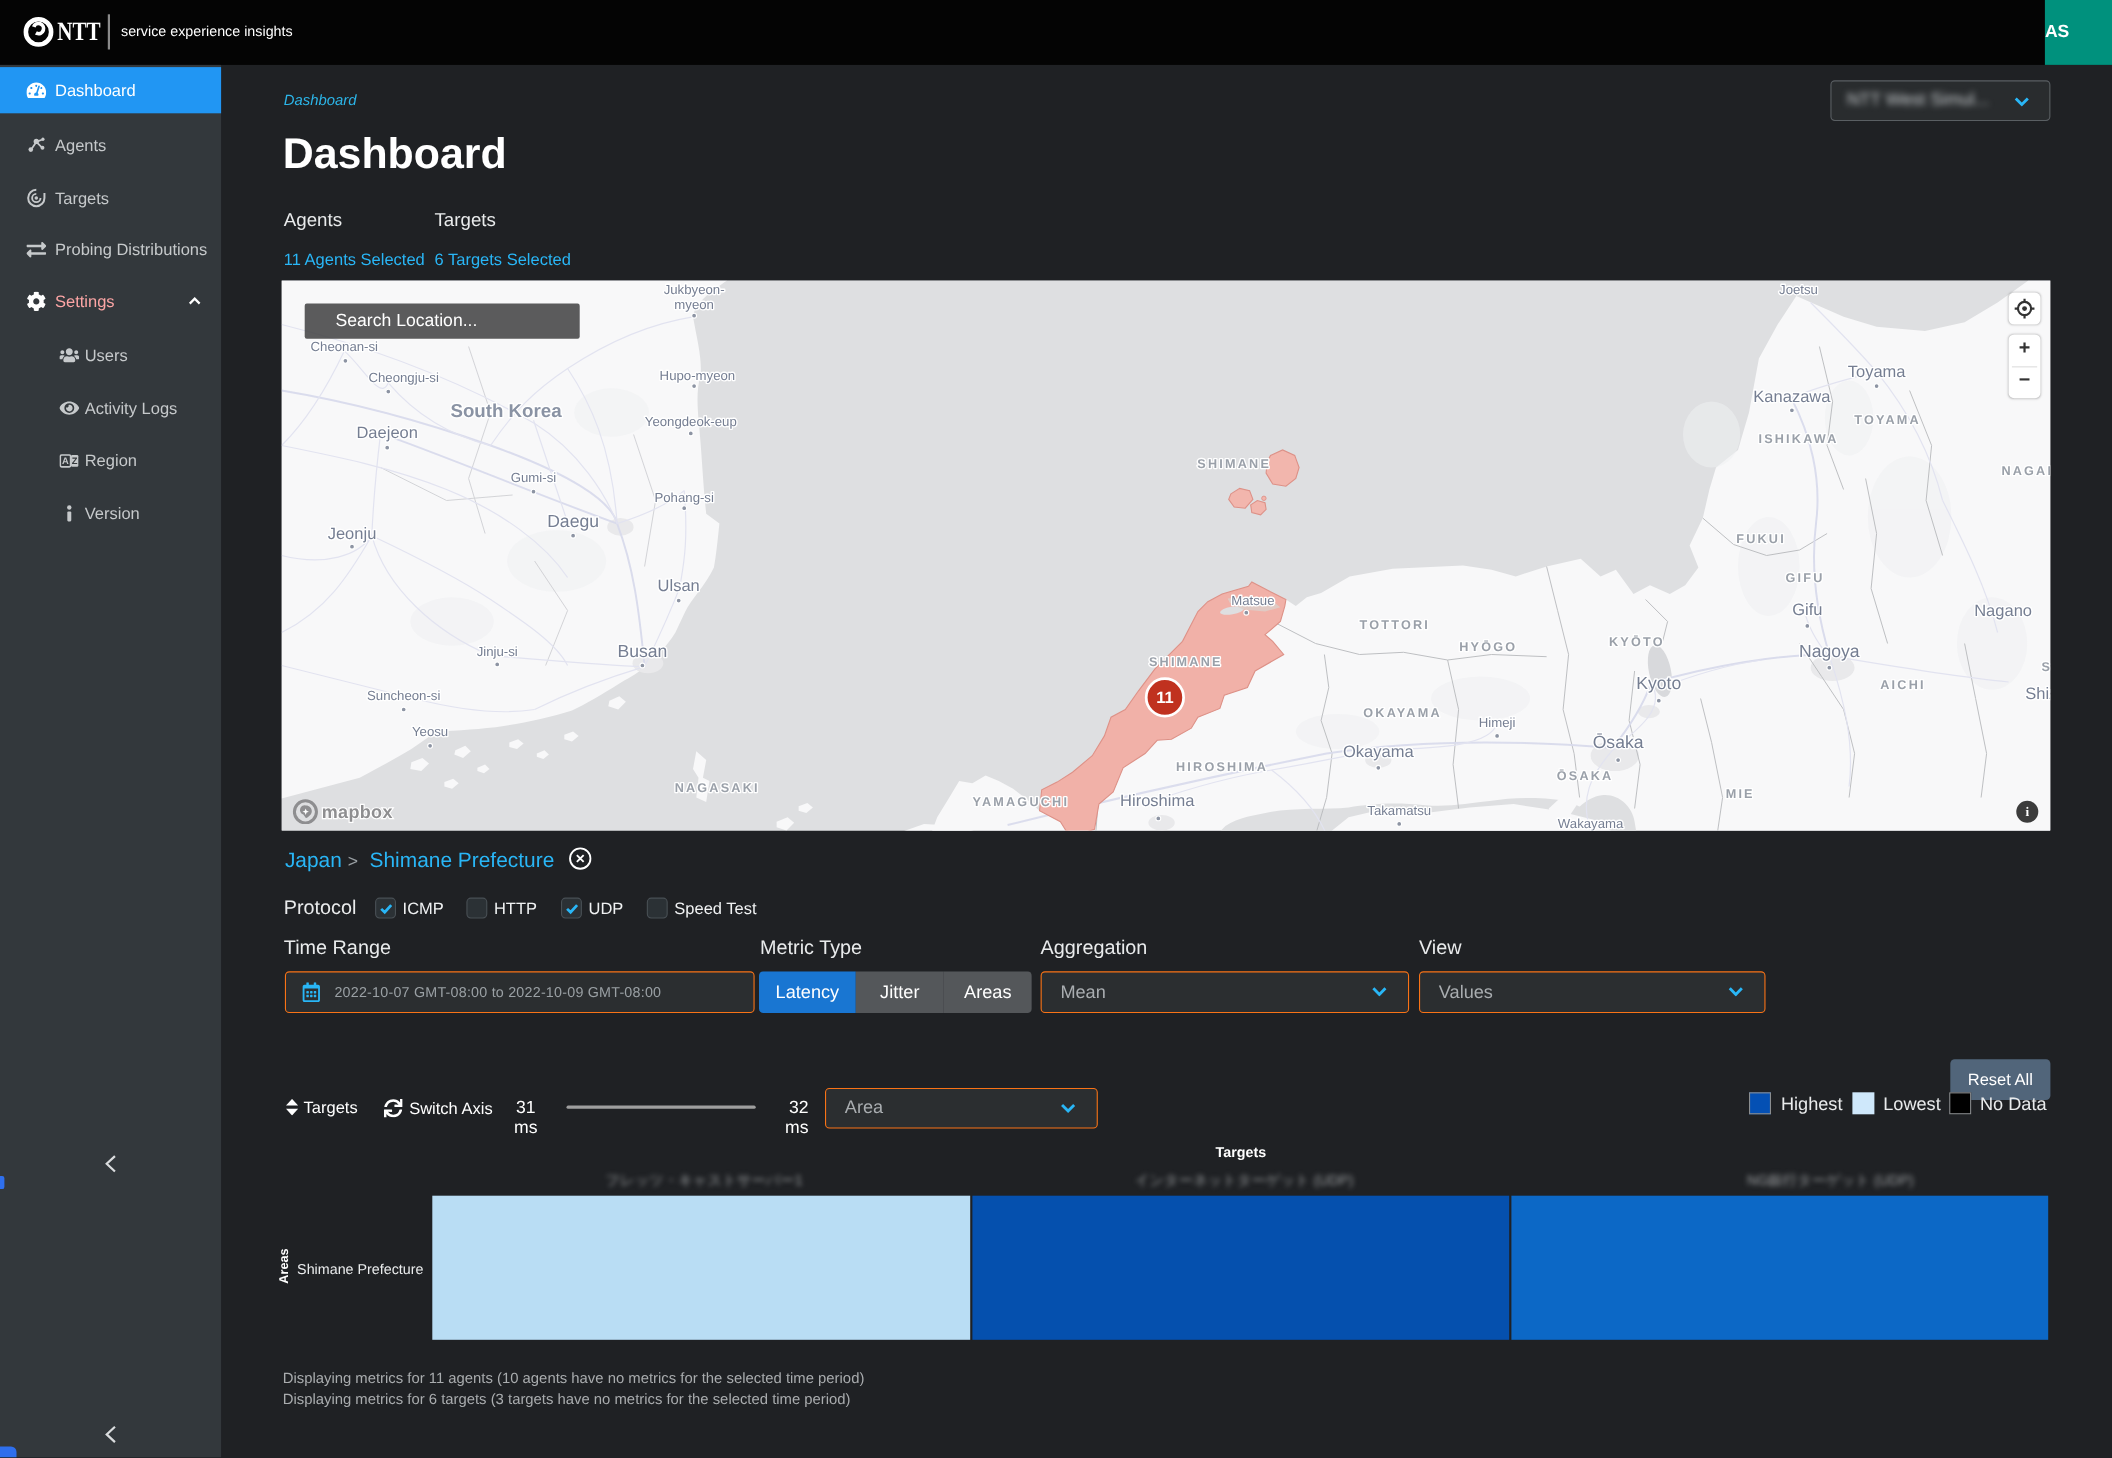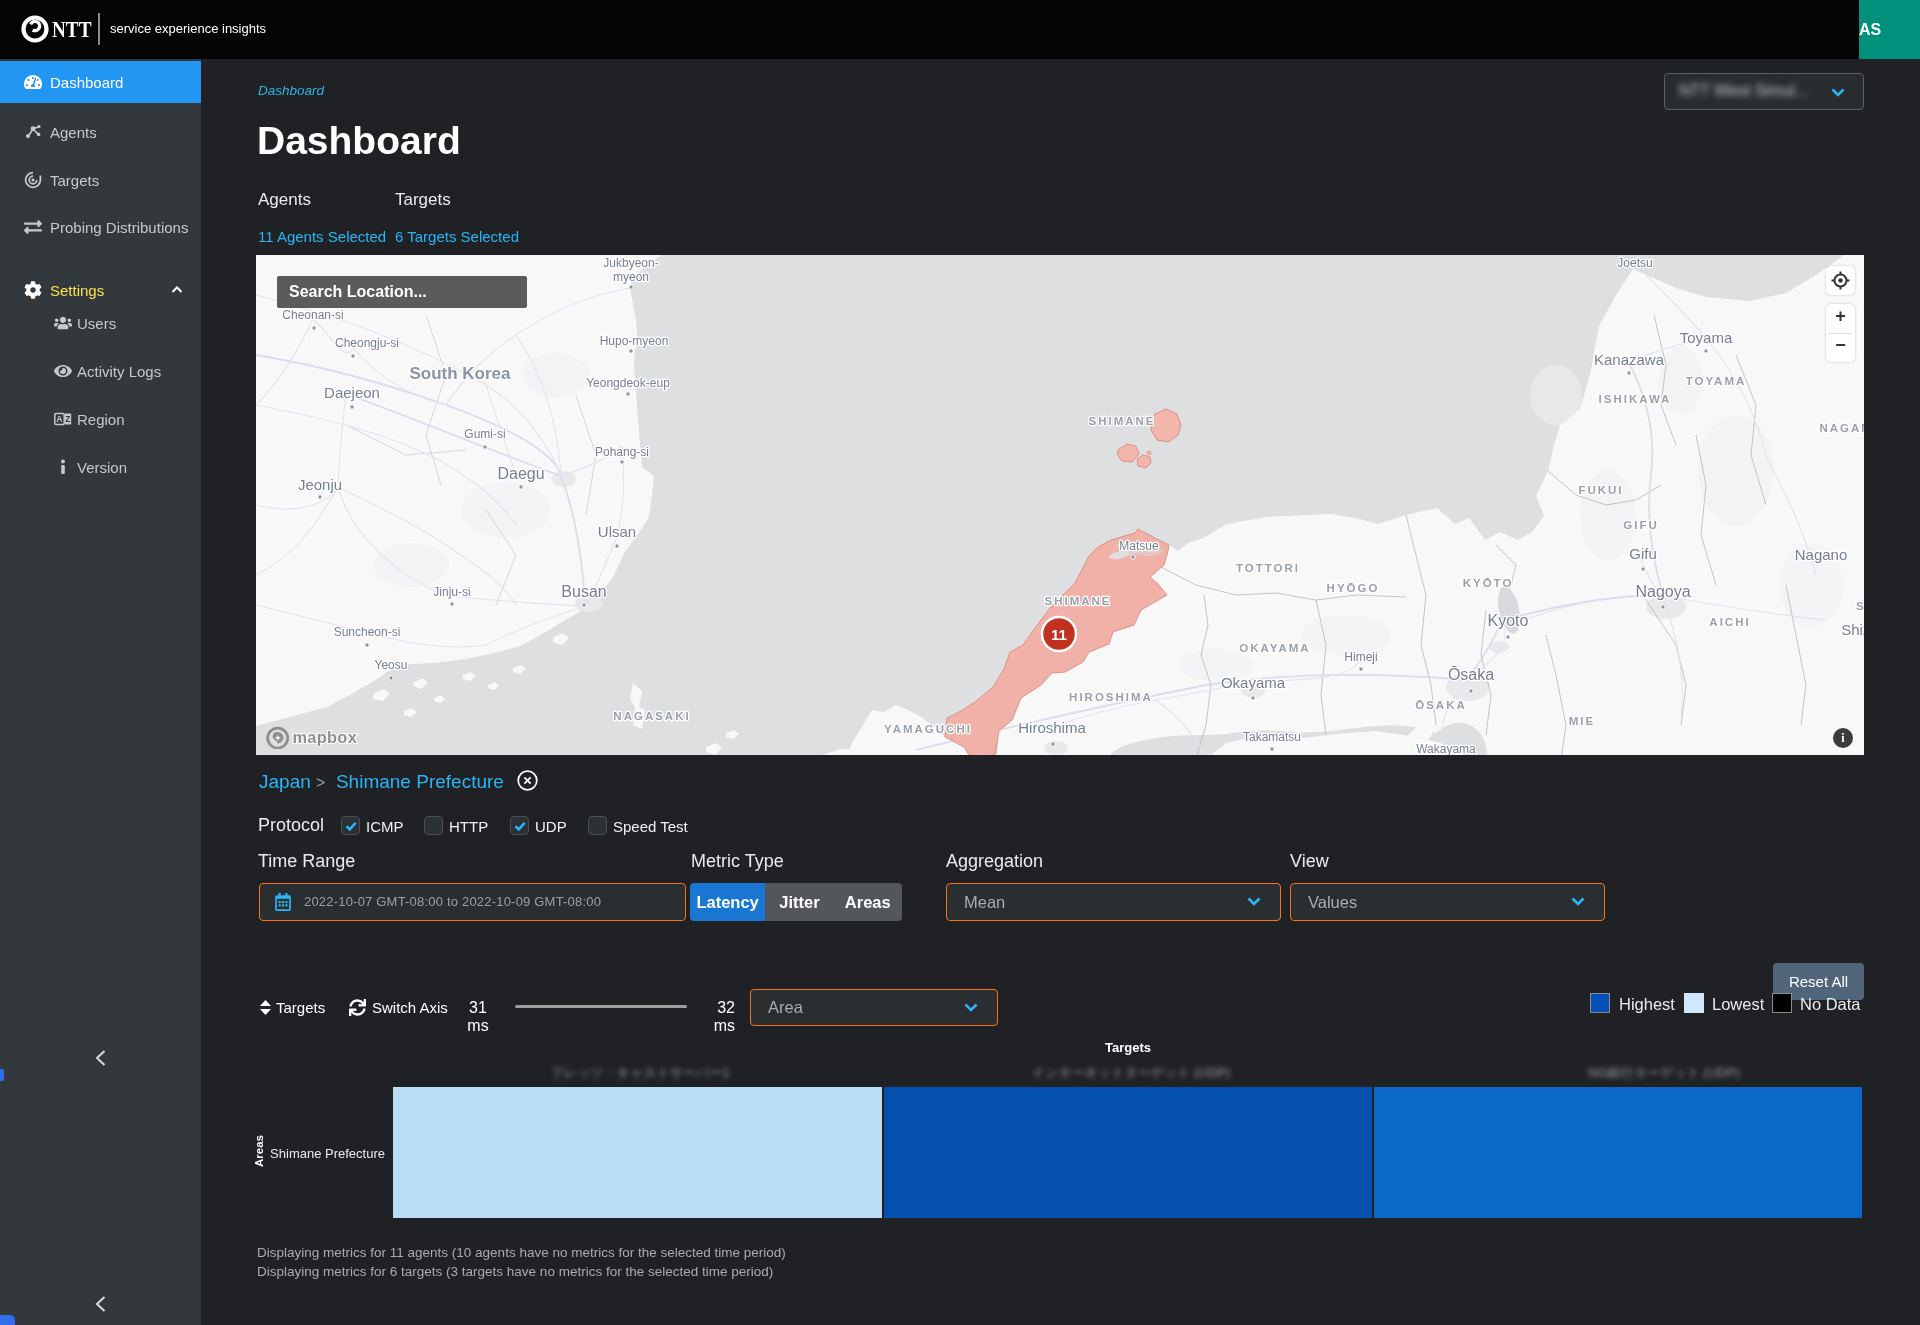--- a/index.html
+++ b/index.html
@@ -22,40 +22,40 @@
   .mitem.sel { background:#2196f3; color:#fff; }
 
   
   #crumb1 { position:absolute; left:258px; top:83px; color:#2cb5e8; font-style:italic; font-size:13.5px; }
   #h1 { position:absolute; left:257px; top:119px; color:#fff; font-weight:bold; font-size:39px; letter-spacing:0px; }
   .tab { position:absolute; top:190px; color:#e9ebec; font-size:17px; }
   .sellink { position:absolute; top:228px; color:#29b6f6; font-size:15px; }
 
   
   #map { position:absolute; left:256px; top:255px; width:1608px; height:500px; overflow:hidden; background:#dedfe1; }
-  #searchbox { position:absolute; left:21px; top:21px; width:250px; height:32px; background:rgba(68,68,70,0.88); color:#fff; font-size:16px; line-height:32px; padding-left:12px; border-radius:2px;font-weight:bold; }
+  #searchbox { position:absolute; left:21px; top:21px; width:250px; height:32px; background:rgba(68,68,70,0.88); color:#fff; font-size:16px; line-height:32px; padding-left:28px; border-radius:2px; }
   .mapbtn { position:absolute; background:#fff; border-radius:5px; box-shadow:0 0 2px rgba(0,0,0,0.25); }
   #locbtn { left:1570px; top:11px; width:29px; height:29px; }
   #zoombtns { left:1570px; top:49px; width:29px; height:58px; }
   #zoombtns .zline { position:absolute; left:3px; top:29px; width:23px; height:1px; background:#ddd; }
   .zglyph { position:absolute; width:29px; text-align:center; color:#333; font-weight:bold; font-size:18px; }
   #mapinfo { position:absolute; left:1577px; top:473px; width:20px; height:20px; background:#3c3c3c; border-radius:50%; color:#fff; font-size:12px; font-weight:bold; text-align:center; line-height:20px; font-family:"Liberation Serif",serif; }
 
   
   #jcrumb { position:absolute; left:259px; top:770px; font-size:19px; color:#29b6f6; }
   #jcrumb .gt { color:#9aa0a4; font-size:16px; }
   .lbl { position:absolute; color:#e9ebec; font-size:18px; }
   .cblabel { position:absolute; color:#f0f2f3; font-size:15px; top:818px; }
   .cbox { position:absolute; top:816px; width:19px; height:19px; border-radius:4px; background:#2b3135; border:1.5px solid #495055; display:flex; align-items:center; justify-content:center; }
 
   .inputbox { position:absolute; top:883px; height:38px; background:#2b2e30; border:1px solid #f97316; border-radius:4px; }
   .seltext { color:#a9adb0; font-size:16.5px; line-height:36px; padding-left:17px; }
   .chev { position:absolute; top:13px; width:14px; height:9px; }
 
-  #metricseg { position:absolute; left:690px; top:883px; width:212px; height:38px; border-radius:4px; overflow:hidden; display:flex;font-weight:bold; }
+  #metricseg { position:absolute; left:690px; top:883px; width:248px; height:38px; border-radius:4px; overflow:hidden; display:flex; }
   #metricseg div { color:#fff; font-size:16.5px; text-align:center; line-height:38px; }
 
   #resetall { position:absolute; left:1773px; top:935px; width:91px; height:37px; background:#51657a; border-radius:4px; color:#fff; font-size:15px; text-align:center; line-height:37px;margin-top:28px; }
 
   
   .hctl { position:absolute; color:#fff; font-size:15px; }
   #slider { position:absolute; left:515px; top:1005px; width:172px; height:3px; background:#9e9e9e; border-radius:2px; }
   .legsq { position:absolute; top:993px; width:20px; height:20px; }
   .leglbl { position:absolute; top:995px; color:#e9ebec; font-size:16.5px; }
   .cell { position:absolute; top:1087px; height:131px; }
@@ -106,21 +106,21 @@
       <path d="M16.4 9 L16.4 4.5" stroke-width="1.8"></path>
     </svg>
     Targets
   </div>
   <div class="mitem" style="top:146px">
     <svg class="mic" viewBox="0 0 512 512" fill="#c6c9cb">
         <path d="M0 168v-16c0-13.255 10.745-24 24-24h360V80c0-21.367 25.899-32.042 40.971-16.971l80 80c9.372 9.373 9.372 24.569 0 33.941l-80 80C409.899 272.042 384 261.367 384 240v-48H24c-13.255 0-24-10.745-24-24zm488 152H128v-48c0-21.314-25.862-32.08-40.971-16.971l-80 80c-9.372 9.373-9.372 24.569 0 33.941l80 80C102.057 463.997 128 453.437 128 432v-48h360c13.255 0 24-10.745 24-24v-16c0-13.255-10.745-24-24-24z"></path>
       </svg>
     Probing Distributions
   </div>
-  <div class="mitem" style="top:209px;color:#fde047">
+  <div class="mitem" style="top:193px;color:#fca5a5">
     <svg class="mic" viewBox="0 0 512 512" fill="#fefefe">
         <path d="M487.4 315.7l-42.6-24.6c4.3-23.2 4.3-47 0-70.2l42.6-24.6c4.9-2.8 7.1-8.6 5.5-14-11.1-35.6-30-67.8-54.7-94.6-3.8-4.1-10-5.1-14.8-2.3L380.8 110c-17.9-15.4-38.5-27.3-60.8-35.1V25.8c0-5.6-3.9-10.5-9.4-11.7-36.7-8.2-74.3-7.8-109.2 0-5.5 1.2-9.4 6.1-9.4 11.7V75c-22.2 7.9-42.8 19.8-60.8 35.1L88.7 85.5c-4.9-2.8-11-1.9-14.8 2.3-24.7 26.7-43.6 58.9-54.7 94.6-1.7 5.4.6 11.2 5.5 14L67.3 221c-4.3 23.2-4.3 47 0 70.2l-42.6 24.6c-4.9 2.8-7.1 8.6-5.5 14 11.1 35.6 30 67.8 54.7 94.6 3.8 4.1 10 5.1 14.8 2.3l42.6-24.6c17.9 15.4 38.5 27.3 60.8 35.1v49.2c0 5.6 3.9 10.5 9.4 11.7 36.7 8.2 74.3 7.8 109.2 0 5.5-1.2 9.4-6.1 9.4-11.7v-49.2c22.2-7.9 42.8-19.8 60.8-35.1l42.6 24.6c4.9 2.8 11 1.9 14.8-2.3 24.7-26.7 43.6-58.9 54.7-94.6 1.6-5.4-.6-11.2-5.5-14zM256 336c-44.1 0-80-35.9-80-80s35.9-80 80-80 80 35.9 80 80-35.9 80-80 80z"></path>
       </svg>
     Settings
     <svg style="position:absolute;right:18px;top:16px" width="12" height="12" viewBox="0 0 12 12" fill="none" stroke="#fff" stroke-width="2">
         <path d="M1.5 8 L6 3.5 L10.5 8"></path>
       </svg>
   </div>
   <div class="mitem sub" style="top:242px">
     <svg class="mic" viewBox="0 0 640 512" fill="#c6c9cb">

